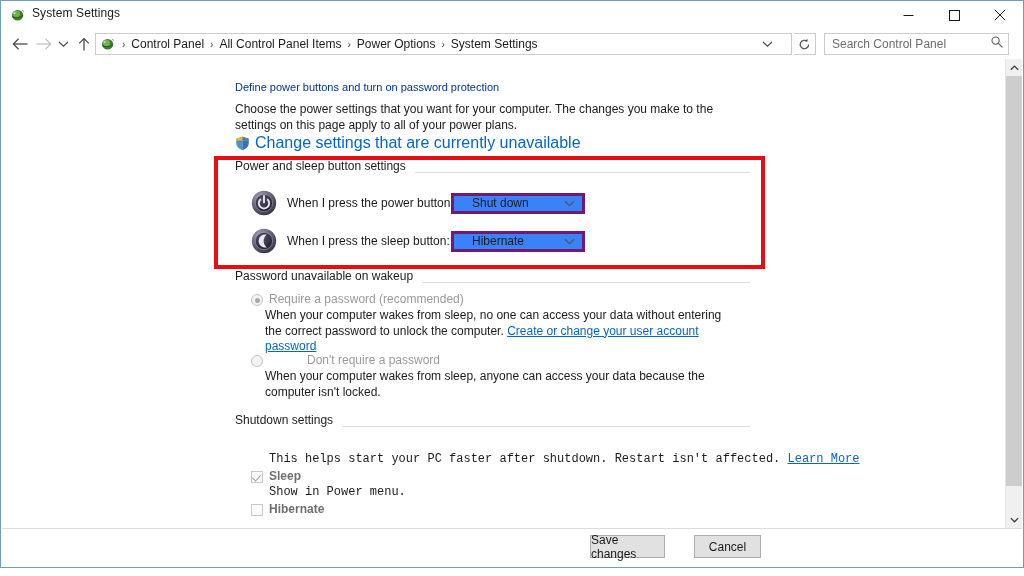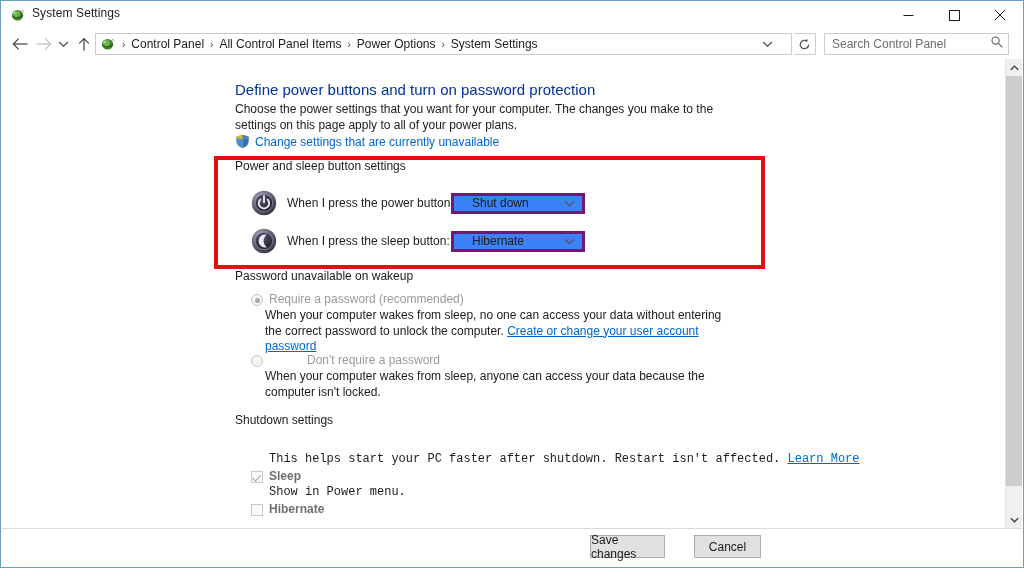--- a/index.html
+++ b/index.html
@@ -168,21 +168,21 @@
   .content-inner {
     position: absolute;
     left: 0; top: 0;
     right: 17px;
     bottom: 0;
   }
 
   .page-title {
     position: absolute;
     left: 233px; top: 80px;
-    font-size: 15px;
+    font-size: 11px;
     color: #003399;
     white-space: nowrap;
   }
   .page-desc {
     position: absolute;
     left: 233px; top: 101px;
     width: 520px;
     font-size: 12px;
     color: #1b1b1b;
     line-height: 15.5px;
@@ -193,32 +193,31 @@
     display: flex;
     align-items: center;
     cursor: default;
   }
   .uac-shield {
     width: 15px; height: 15px;
     margin-right: 5px;
     flex: 0 0 15px;
   }
   .uac-link-text {
-    font-size: 12px;
+    font-size: 16px;
     color: #0066cc;
     white-space: nowrap;
   }
 
   
   .group-head {
     position: absolute;
     display: flex;
-    align-items: flex-start;
-    white-space: nowrap;
-    flex-direction: column;
+    align-items: flex-end;
+    white-space: nowrap;
   }
   .group-head .gh-text {
     font-size: 12px;
     color: #1b1b1b;
     padding-right: 9px;
   }
   .group-head .gh-rule {
     height: 1px;
     background: #dcdcdc;
   }

